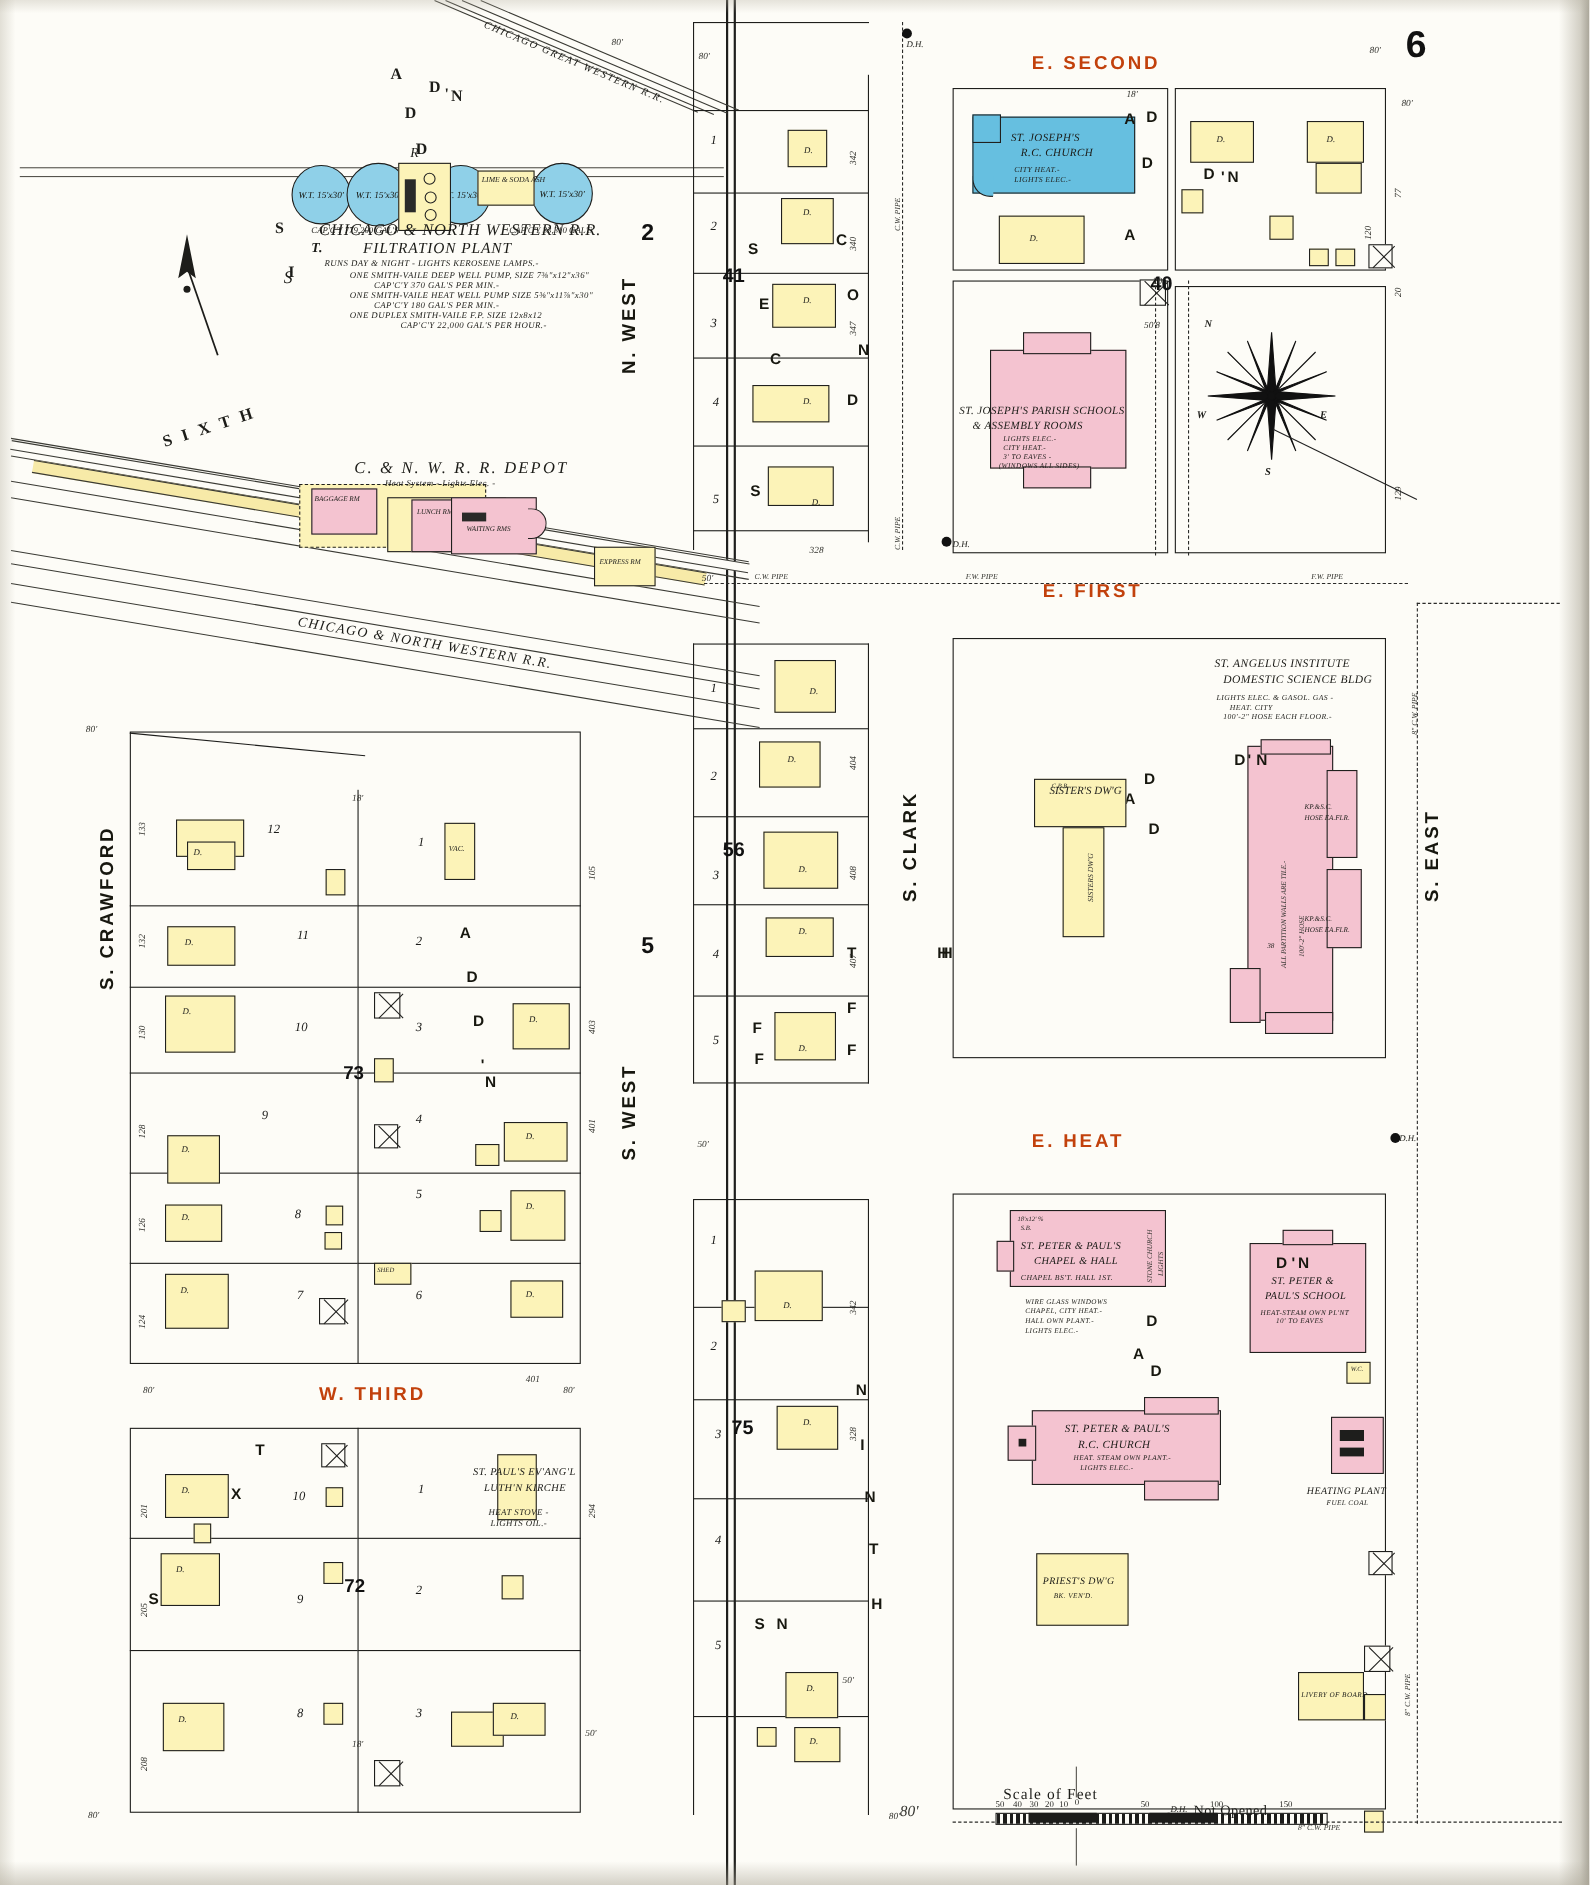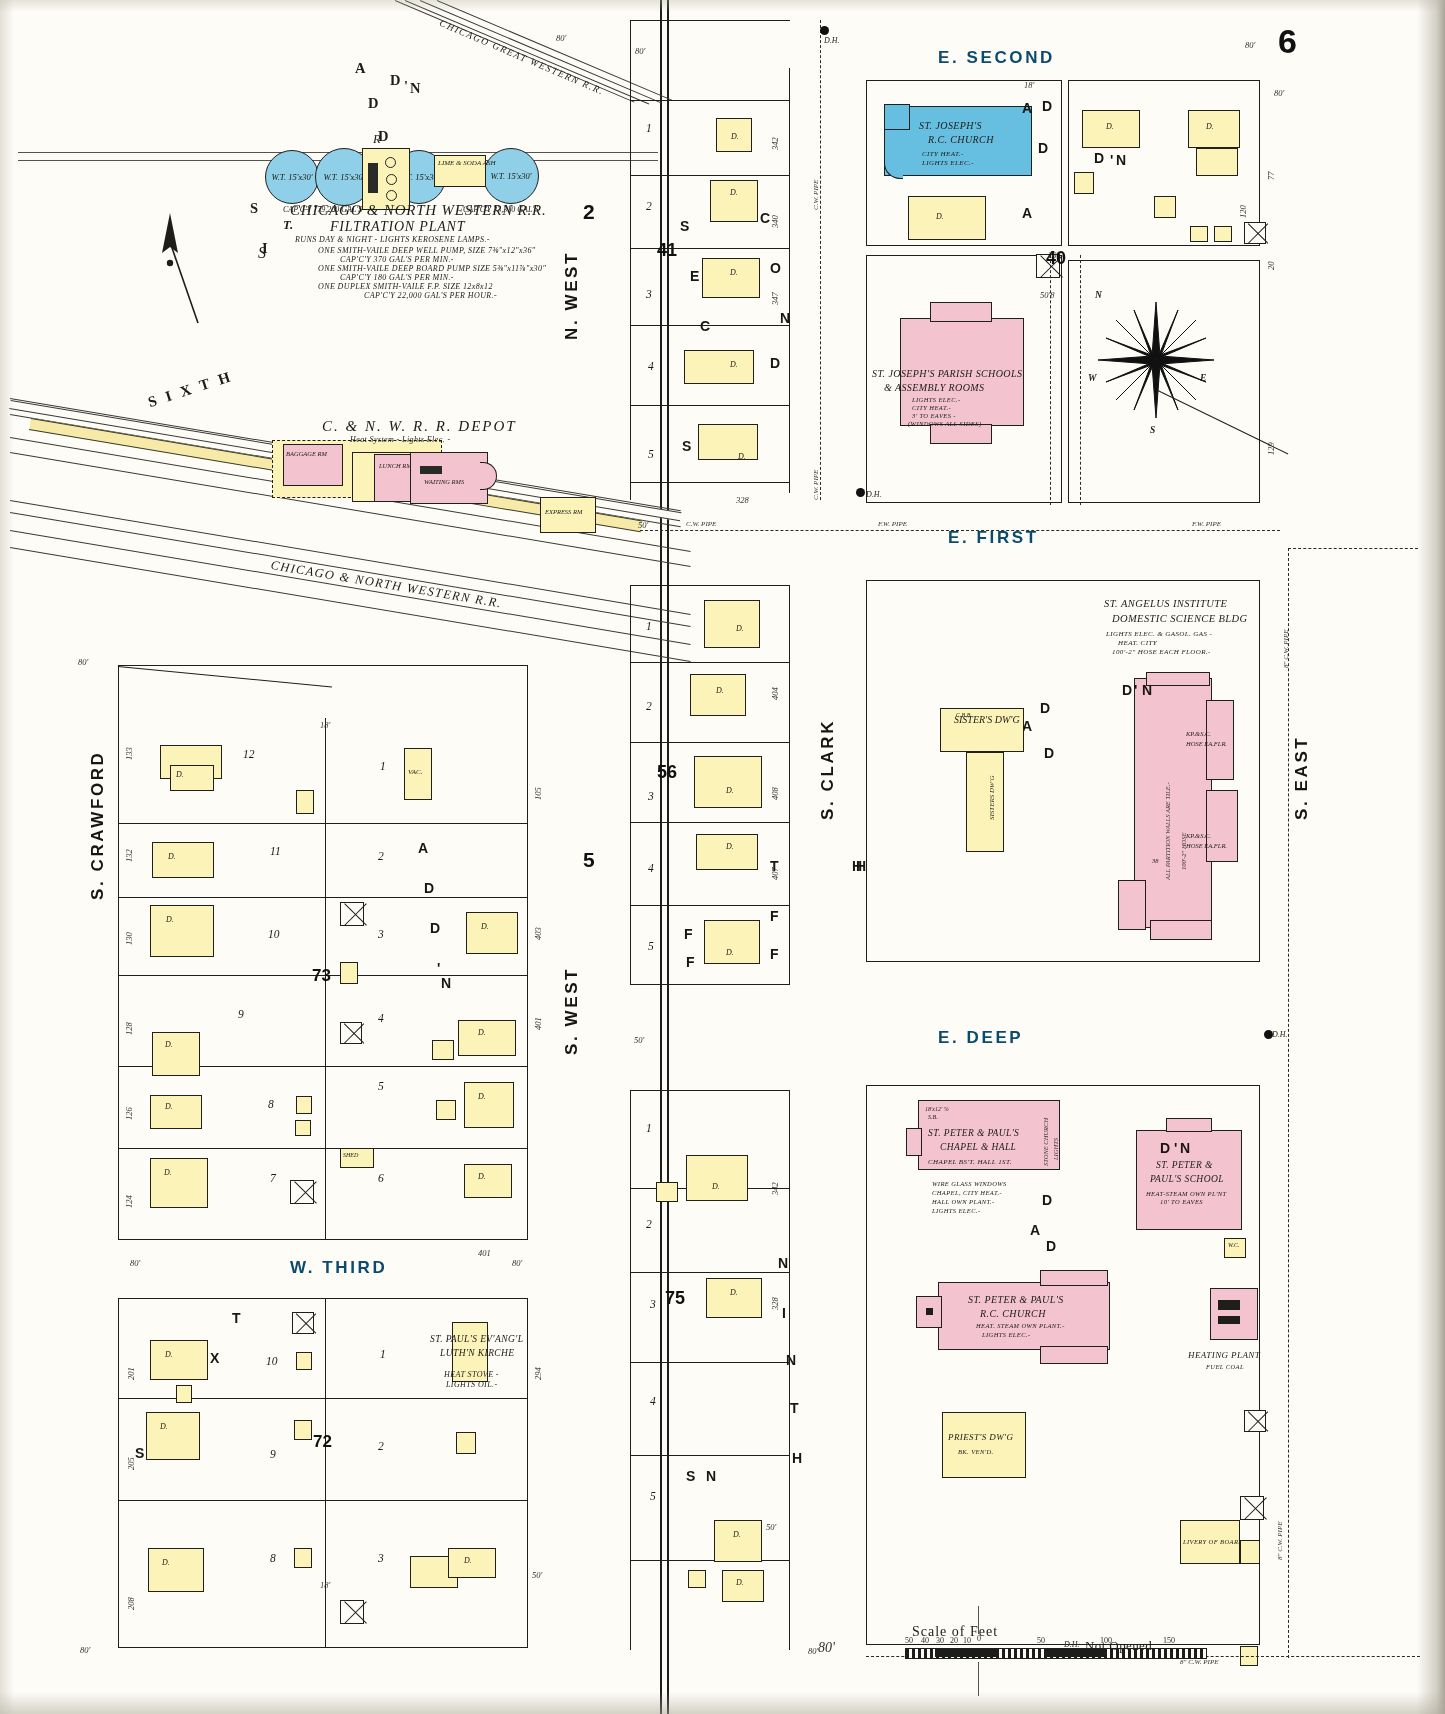--- a/index.html
+++ b/index.html
@@ -30,21 +30,21 @@
   .vl2{position:absolute;background:#1e1e1c;width:1.9px;}
   .hlthin{position:absolute;background:#55534c;height:.9px;}
   .vlthin{position:absolute;background:#55534c;width:.9px;}
 
   
   .dashline-h{position:absolute;height:0;border-top:1.2px dashed #2a2a28;}
   .dashline-v{position:absolute;width:0;border-left:1.2px dashed #2a2a28;}
 
   
   .street{position:absolute;font-family:"Liberation Sans",sans-serif;
-      font-weight:700;letter-spacing:2.6px;color:#0c4a6e;font-size:17px;white-space:nowrap;}
+      font-weight:700;letter-spacing:2.6px;color:#c2410c;font-size:17px;white-space:nowrap;}
   .vstreet{position:absolute;font-weight:700;letter-spacing:2.6px;color:#17170f;
       font-size:17px;white-space:nowrap;transform-origin:left top;}
   .blocknum{position:absolute;font-weight:700;font-size:21px;color:#111;font-family:"Liberation Sans",sans-serif;}
   .lotnum{position:absolute;font-size:11.5px;font-style:italic;color:#1a1a18;font-family:"Liberation Serif",serif;}
   .dim{position:absolute;font-size:8.5px;font-style:italic;color:#33332e;font-family:"Liberation Serif",serif;white-space:nowrap;}
   .dimv{position:absolute;font-size:8.5px;font-style:italic;color:#33332e;font-family:"Liberation Serif",serif;white-space:nowrap;transform-origin:left top;}
   .lbl{position:absolute;font-size:8px;font-style:italic;color:#23231f;font-family:"Liberation Serif",serif;white-space:nowrap;}
   .hand{position:absolute;font-family:"Liberation Serif",serif;font-style:italic;
       color:#1c1c18;white-space:nowrap;letter-spacing:.4px;}
   .hand.t1{font-size:14.5px;}
@@ -144,21 +144,21 @@
   <div class="abs" style="left:386px;top:190px;width:9px;height:9px;border-radius:50%;border:1.2px solid #222;"></div>
 
   <div class="bldg y" style="left:434px;top:155px;width:52px;height:32px;"></div>
   <div class="lbl" style="left:438px;top:159px;font-size:7px;line-height:1.2;">LIME &amp; SODA ASH</div>
 
   <div class="hand t1" style="left:290px;top:202px;font-size:15px;letter-spacing:.8px;">CHICAGO &amp; NORTH WESTERN R.R.</div>
   <div class="hand t1" style="left:330px;top:219px;font-size:14px;letter-spacing:.8px;">FILTRATION PLANT</div>
   <div class="hand t4" style="left:295px;top:235px;">RUNS DAY &amp; NIGHT - LIGHTS KEROSENE LAMPS.-</div>
   <div class="hand t4" style="left:318px;top:246px;">ONE SMITH-VAILE DEEP WELL PUMP, SIZE 7⅜"x12"x36"</div>
   <div class="hand t4" style="left:340px;top:255px;">CAP'C'Y 370 GAL'S PER MIN.-</div>
-  <div class="hand t4" style="left:318px;top:264px;">ONE SMITH-VAILE DEEP BOARD PUMP SIZE 5⅜"x11⅞"x30"</div>
+  <div class="hand t4" style="left:318px;top:264px;">ONE SMITH-VAILE HEAT WELL PUMP SIZE 5⅜"x11⅞"x30"</div>
   <div class="hand t4" style="left:340px;top:273px;">CAP'C'Y 180 GAL'S PER MIN.-</div>
   <div class="hand t4" style="left:318px;top:282px;">ONE DUPLEX SMITH-VAILE F.P. SIZE 12x8x12</div>
   <div class="hand t4" style="left:340px;top:291px;margin-left:24px;">CAP'C'Y 22,000 GAL'S PER HOUR.-</div>
 
   <svg class="arrowN" style="left:150px;top:205px;" width="70" height="120" viewBox="0 0 70 120">
     <polygon points="20,8 12,48 20,42 28,48" fill="#1d1d1a"></polygon>
     <line x1="21" y1="40" x2="48" y2="118" stroke="#1d1d1a" stroke-width="1.6"></line>
     <circle cx="20" cy="58" r="3.2" fill="#1d1d1a"></circle>
   </svg>
   <div class="hand t2" style="left:283px;top:218px;font-weight:700;">T.</div>
@@ -447,21 +447,21 @@
   <div class="lbl" style="left:733px;top:1530px;">D.</div>
   <div class="bldg y" style="left:688px;top:1570px;width:18px;height:18px;"></div>
   <div class="bldg y" style="left:722px;top:1570px;width:42px;height:32px;"></div>
   <div class="lbl" style="left:736px;top:1578px;">D.</div>
   <div class="dimv" style="left:770px;top:1195px;transform:rotate(-90deg);">342</div>
   <div class="dimv" style="left:770px;top:1310px;transform:rotate(-90deg);">328</div>
   <div class="dim" style="left:766px;top:1522px;">50'</div>
 
   <div class="street" style="left:938px;top:48px;">E. SECOND</div>
   <div class="street" style="left:948px;top:528px;">E. FIRST</div>
-  <div class="street" style="left:938px;top:1028px;">E. DEEP</div>
+  <div class="street" style="left:938px;top:1028px;">E. HEAT</div>
   <div class="vstreet" style="left:1292px;top:820px;transform:rotate(-90deg);">S. EAST</div>
 
   <div class="lot" style="left:866px;top:80px;width:196px;height:166px;"></div>
   <div class="lot" style="left:866px;top:255px;width:196px;height:248px;"></div>
   <div class="lot" style="left:1068px;top:80px;width:192px;height:166px;"></div>
   <div class="lot" style="left:1068px;top:260px;width:192px;height:243px;"></div>
   <div class="lot" style="left:866px;top:580px;width:394px;height:382px;"></div>
   <div class="lot" style="left:866px;top:1085px;width:394px;height:560px;"></div>
 
   <div class="bldg b" style="left:884px;top:106px;width:148px;height:70px;"></div>

